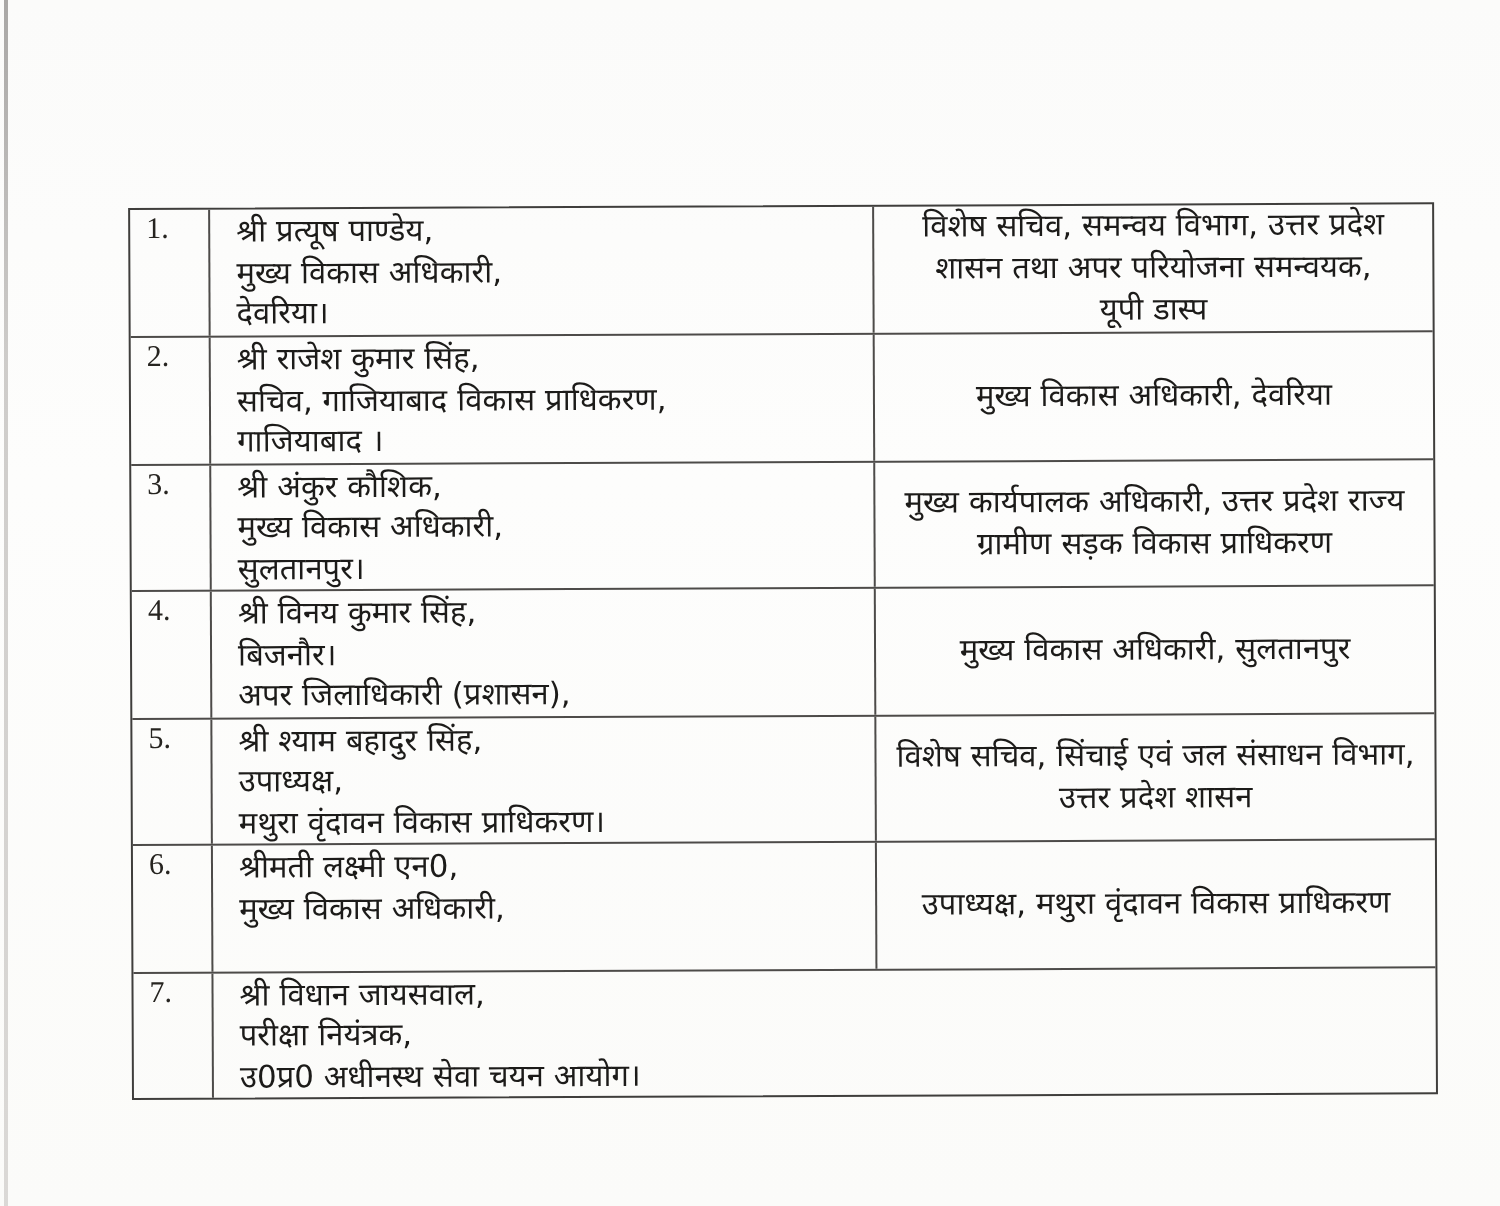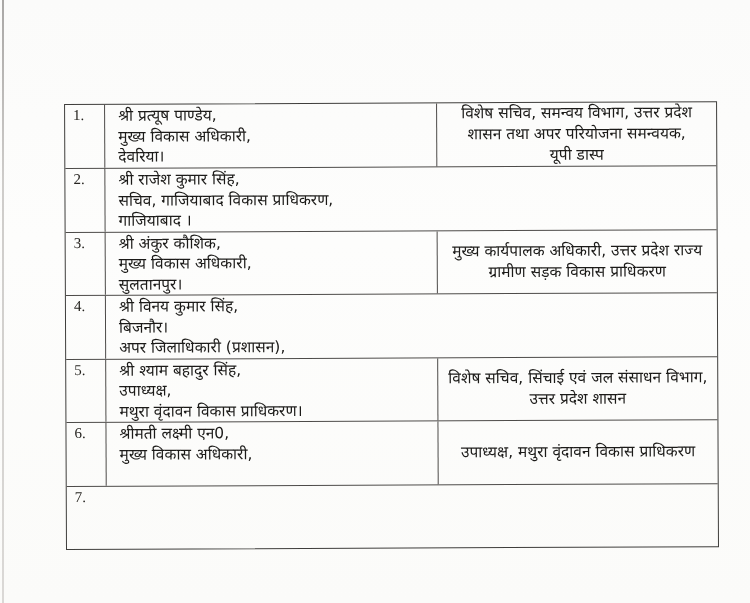--- a/index.html
+++ b/index.html
@@ -110,20 +110,25 @@
           </div>
   </div>
 
   <div class="row">
     <div class="cell num"><span class="numtext">2.</span></div>
     <div class="cell officer">
             <div class="line">श्री राजेश कुमार सिंह,</div>
             <div class="line">सचिव, गाजियाबाद विकास प्राधिकरण,</div>
             <div class="line">गाजियाबाद ।</div>
           </div>
+    <div class="cell posting">
+            <div class="posting-inner">
+              <div class="line">मुख्य विकास अधिकारी, देवरिया</div>
+            </div>
+          </div>
   </div>
 
   <div class="row">
     <div class="cell num"><span class="numtext">3.</span></div>
     <div class="cell officer">
             <div class="line">श्री अंकुर कौशिक,</div>
             <div class="line">मुख्य विकास अधिकारी,</div>
             <div class="line">सुलतानपुर।</div>
           </div>
     <div class="cell posting">
@@ -133,20 +138,25 @@
             </div>
           </div>
   </div>
 
   <div class="row">
     <div class="cell num"><span class="numtext">4.</span></div>
     <div class="cell officer">
             <div class="line">श्री विनय कुमार सिंह,</div>
             <div class="line">बिजनौर।</div>
             <div class="line">अपर जिलाधिकारी (प्रशासन),</div>
+          </div>
+    <div class="cell posting">
+            <div class="posting-inner">
+              <div class="line">मुख्य विकास अधिकारी, सुलतानपुर</div>
+            </div>
           </div>
   </div>
 
   <div class="row">
     <div class="cell num"><span class="numtext">5.</span></div>
     <div class="cell officer">
             <div class="line">श्री श्याम बहादुर सिंह,</div>
             <div class="line">उपाध्यक्ष,</div>
             <div class="line">मथुरा वृंदावन विकास प्राधिकरण।</div>
           </div>
@@ -166,16 +176,21 @@
           </div>
     <div class="cell posting">
             <div class="posting-inner">
               <div class="line">उपाध्यक्ष, मथुरा वृंदावन विकास प्राधिकरण</div>
             </div>
           </div>
   </div>
 
   <div class="row">
     <div class="cell num"><span class="numtext">7.</span></div>
+    <div class="cell officer">
+            <div class="line">श्री विधान जायसवाल,</div>
+            <div class="line">परीक्षा नियंत्रक,</div>
+            <div class="line">उ0प्र0 अधीनस्थ सेवा चयन आयोग।</div>
+          </div>
   </div>
 </div>
   </div>
 </div>
 
 </body></html>

